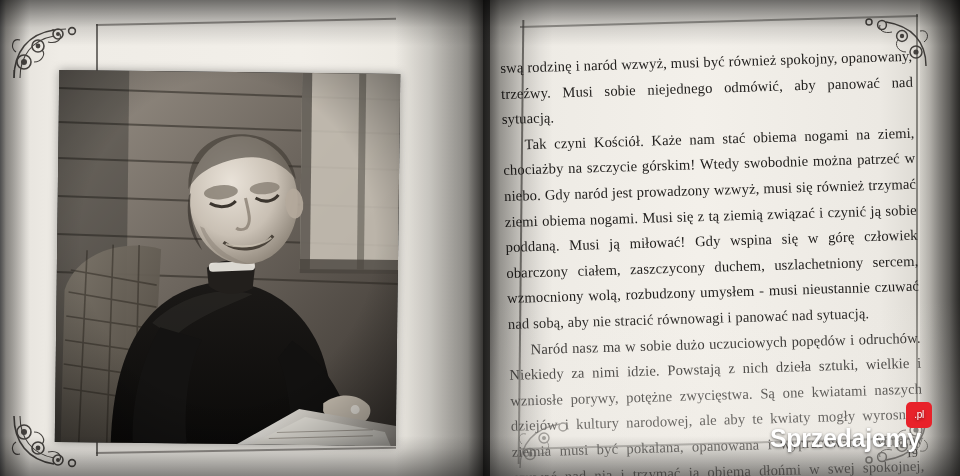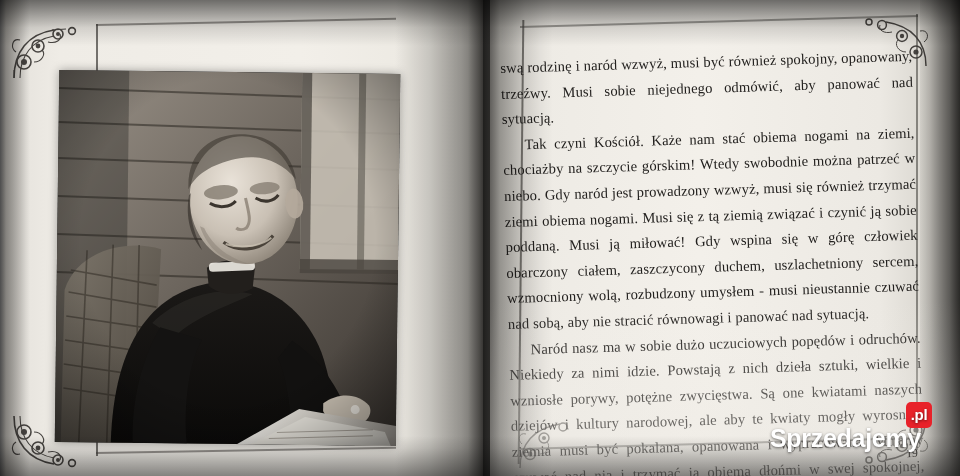--- a/index.html
+++ b/index.html
@@ -167,22 +167,22 @@
     letter-spacing: -0.3px;
     text-shadow: 0 1px 3px rgba(0,0,0,.55);
     white-space: nowrap;
   }
   .watermark .wm-dot {
     display: inline-block;
     width: 26px; height: 26px;
     background: #e8222a;
     border-radius: 5px;
     color: #fff;
-    font-size: 15px;
-    font-weight: 700;
+    font-size: 10px;
+    font-weight: 400;
     line-height: 26px;
     text-align: center;
     position: absolute;
     left: 136px;
     top: -22px;
   }
 </style>
 </head>
 <body>
 

